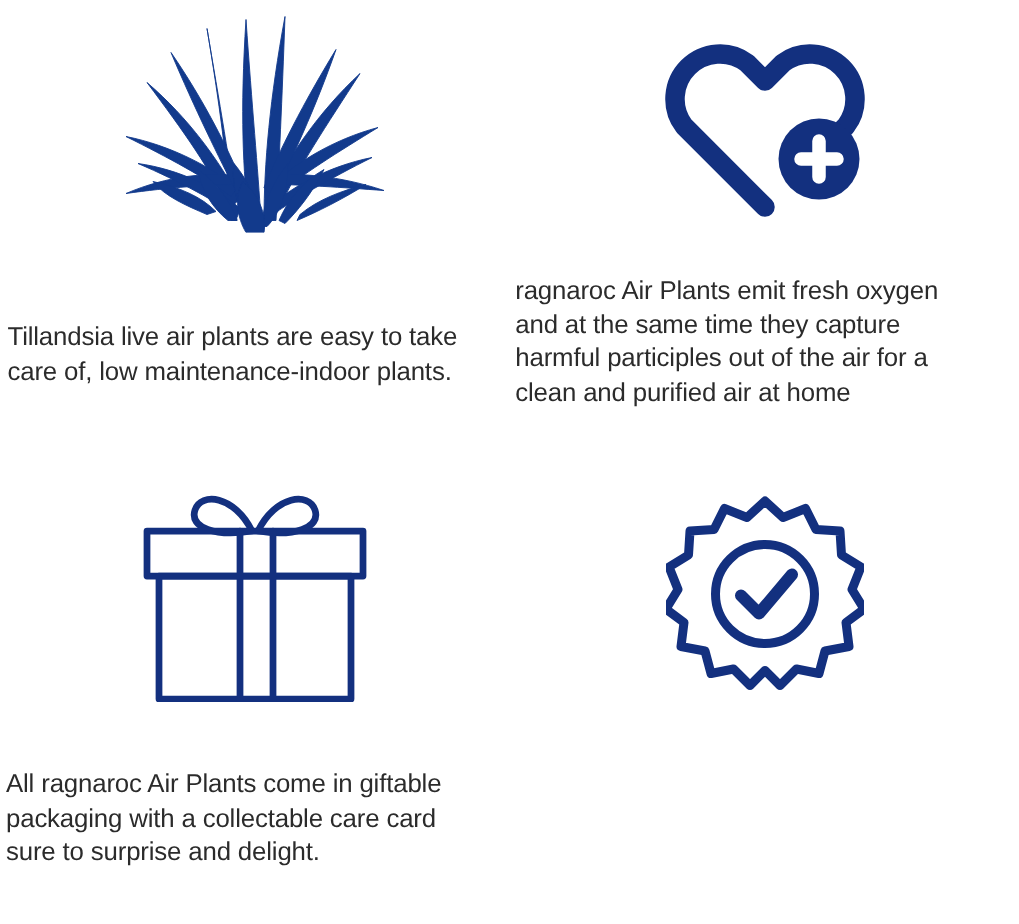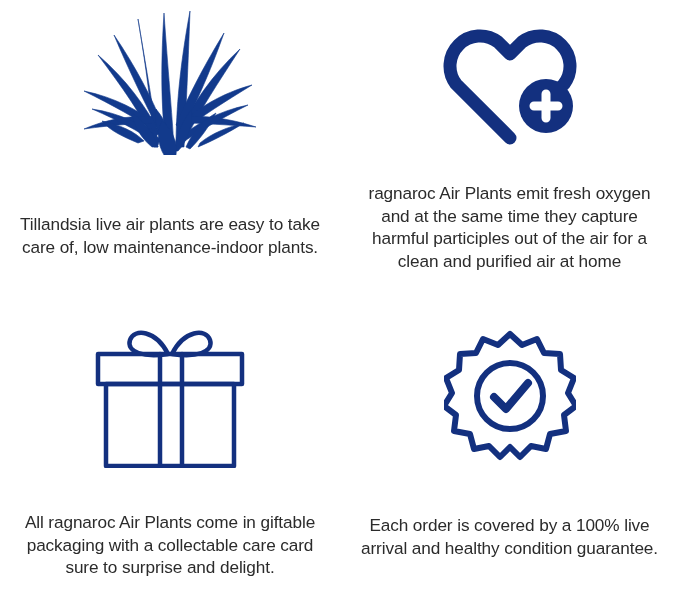--- a/index.html
+++ b/index.html
@@ -36,21 +36,20 @@
 
   .icon-wrap {
     display: flex;
     align-items: flex-start;
     justify-content: center;
     width: 100%;
   }
   .icon-wrap svg { display: block; }
 
   .feature-text {
-    text-align: center;
     font-size: 17.2px;
     line-height: 22.6px;
     letter-spacing: -0.1px;
     color: #2b2b2b;
     white-space: pre-line;
     margin: 0;
   }
   .cell-tl .feature-text { width: 330px; margin-top: 58px; }
   .cell-tr .feature-text { width: 332px; margin-top: 36px; }
   .cell-bl .feature-text { width: 332px; margin-top: 43px; }
@@ -138,17 +137,15 @@
     <div class="icon-wrap">
       <svg width="132" height="132" viewBox="0 0 132 132" aria-hidden="true">
 
         <path d="M66 4 L78 15 L93 9 L100 23 L116 24 L117 40 L130 48 L124 63 L132 76 L120 85
                  L122 101 L106 104 L102 119 L87 116 L76 127 L66 117 L56 127 L45 116 L30 119
                  L26 104 L10 101 L12 85 L0 76 L8 63 L2 48 L15 40 L16 24 L32 23 L39 9 L54 15 Z" fill="none" stroke="#13307f" stroke-width="6" stroke-linejoin="round"></path>
         <circle cx="66" cy="66" r="33" fill="none" stroke="#13307f" stroke-width="6"></circle>
         <path d="M50 67 L62 79 L84 53" fill="none" stroke="#13307f" stroke-width="8" stroke-linecap="round" stroke-linejoin="round"></path>
       </svg>
     </div>
-    <p class="feature-text">Each order is covered by a 100% live
-arrival and healthy condition guarantee.</p>
   </div>
 
 </div>
 
 </body></html>

